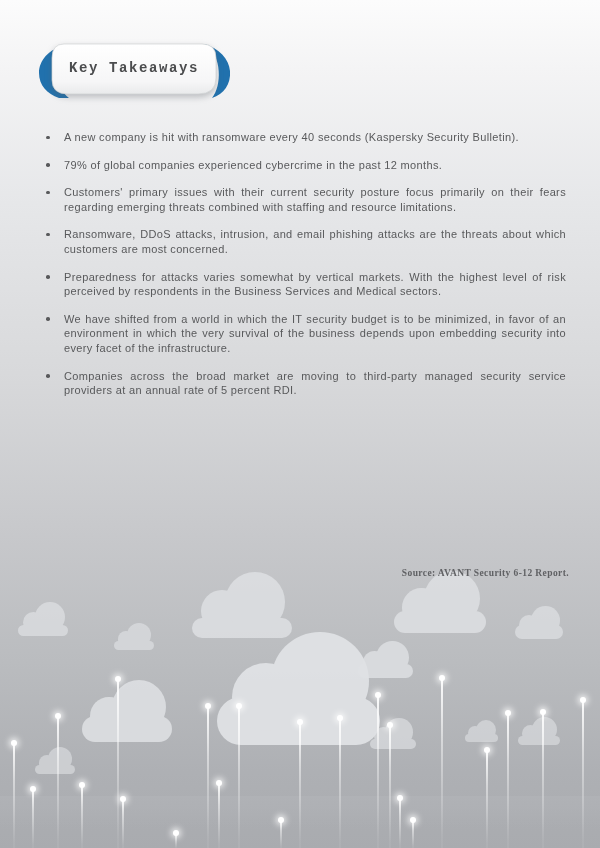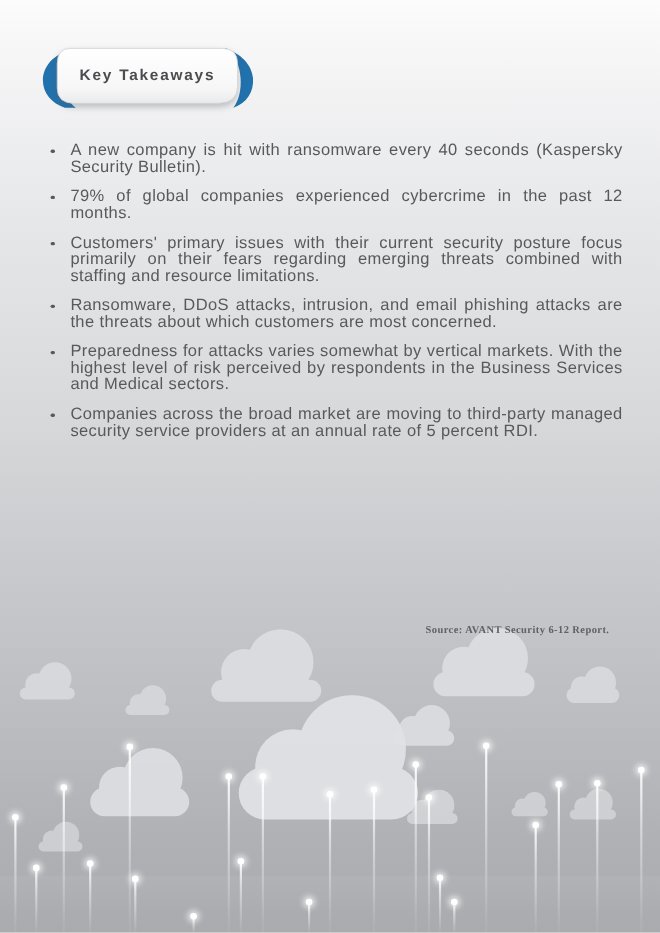--- a/index.html
+++ b/index.html
@@ -29,38 +29,38 @@
   .ground::after{
     content:'';position:absolute;inset:0;
     background:linear-gradient(to bottom,rgba(176,178,182,1) 0,rgba(176,178,182,0) 60%);
   }
   
   .badge{position:absolute;left:36px;top:42px;width:200px;height:60px;}
   .badge svg{position:absolute;inset:0;overflow:visible;}
   .badge-label{
     position:absolute;left:16px;top:0;width:164px;height:52px;
     display:flex;align-items:center;justify-content:center;
-    font-size:14px;font-weight:bold;letter-spacing:1.6px;color:#4b4c4e;
+    font-size:14px;font-weight:bold;letter-spacing:1.6px;color:#4b4c4e;font-family:Liberation Mono, monospace;
   }
   
   .takeaways{
     position:absolute;left:45px;top:130px;width:521px;margin:0;padding:0;list-style:none;
   }
   .takeaways li{
     position:relative;padding-left:19px;margin-bottom:13px;
-    font-size:15px;line-height:14.6px;letter-spacing:.35px;
+    font-size:11px;line-height:14.6px;letter-spacing:.35px;
     color:#58595b;text-align:justify;
   }
   .takeaways li::before{
     content:'';position:absolute;left:1px;top:5.5px;width:3.5px;height:3.5px;
     border-radius:50%;background:#58595b;
   }
   
   .source{
-    position:absolute;right:46px;top:568px;
+    position:absolute;right:31px;top:568px;
     font-family:"Liberation Serif",serif;font-weight:bold;
     font-size:9.5px;letter-spacing:.4px;color:#606164;
   }
 </style>
 </head>
 <body>
 
 <div class="page">
 
   <div>
@@ -122,18 +122,19 @@
     </svg>
     <span class="badge-label">Key Takeaways</span>
   </header>
 
   <ul class="takeaways" id="takeaways-list">
       <li>A new company is hit with ransomware every 40 seconds (Kaspersky Security Bulletin).</li>
       <li>79% of global companies experienced cybercrime in the past 12 months.</li>
       <li>Customers' primary issues with their current security posture focus primarily on their fears regarding emerging threats combined with staffing and resource limitations.</li>
       <li>Ransomware, DDoS attacks, intrusion, and email phishing attacks are the threats about which customers are most concerned.</li>
       <li>Preparedness for attacks varies somewhat by vertical markets. With the highest level of risk perceived by respondents in the Business Services and Medical sectors.</li>
+      <li>We have shifted from a world in which the IT security budget is to be minimized, in favor of an environment in which the very survival of the business depends upon embedding security into every facet of the infrastructure.</li>
       <li>Companies across the broad market are moving to third-party managed security service providers at an annual rate of 5 percent RDI.</li>
     </ul>
 
   <div class="source">Source: AVANT Security 6-12 Report.</div>
 
 </div>
 
 </body></html>

